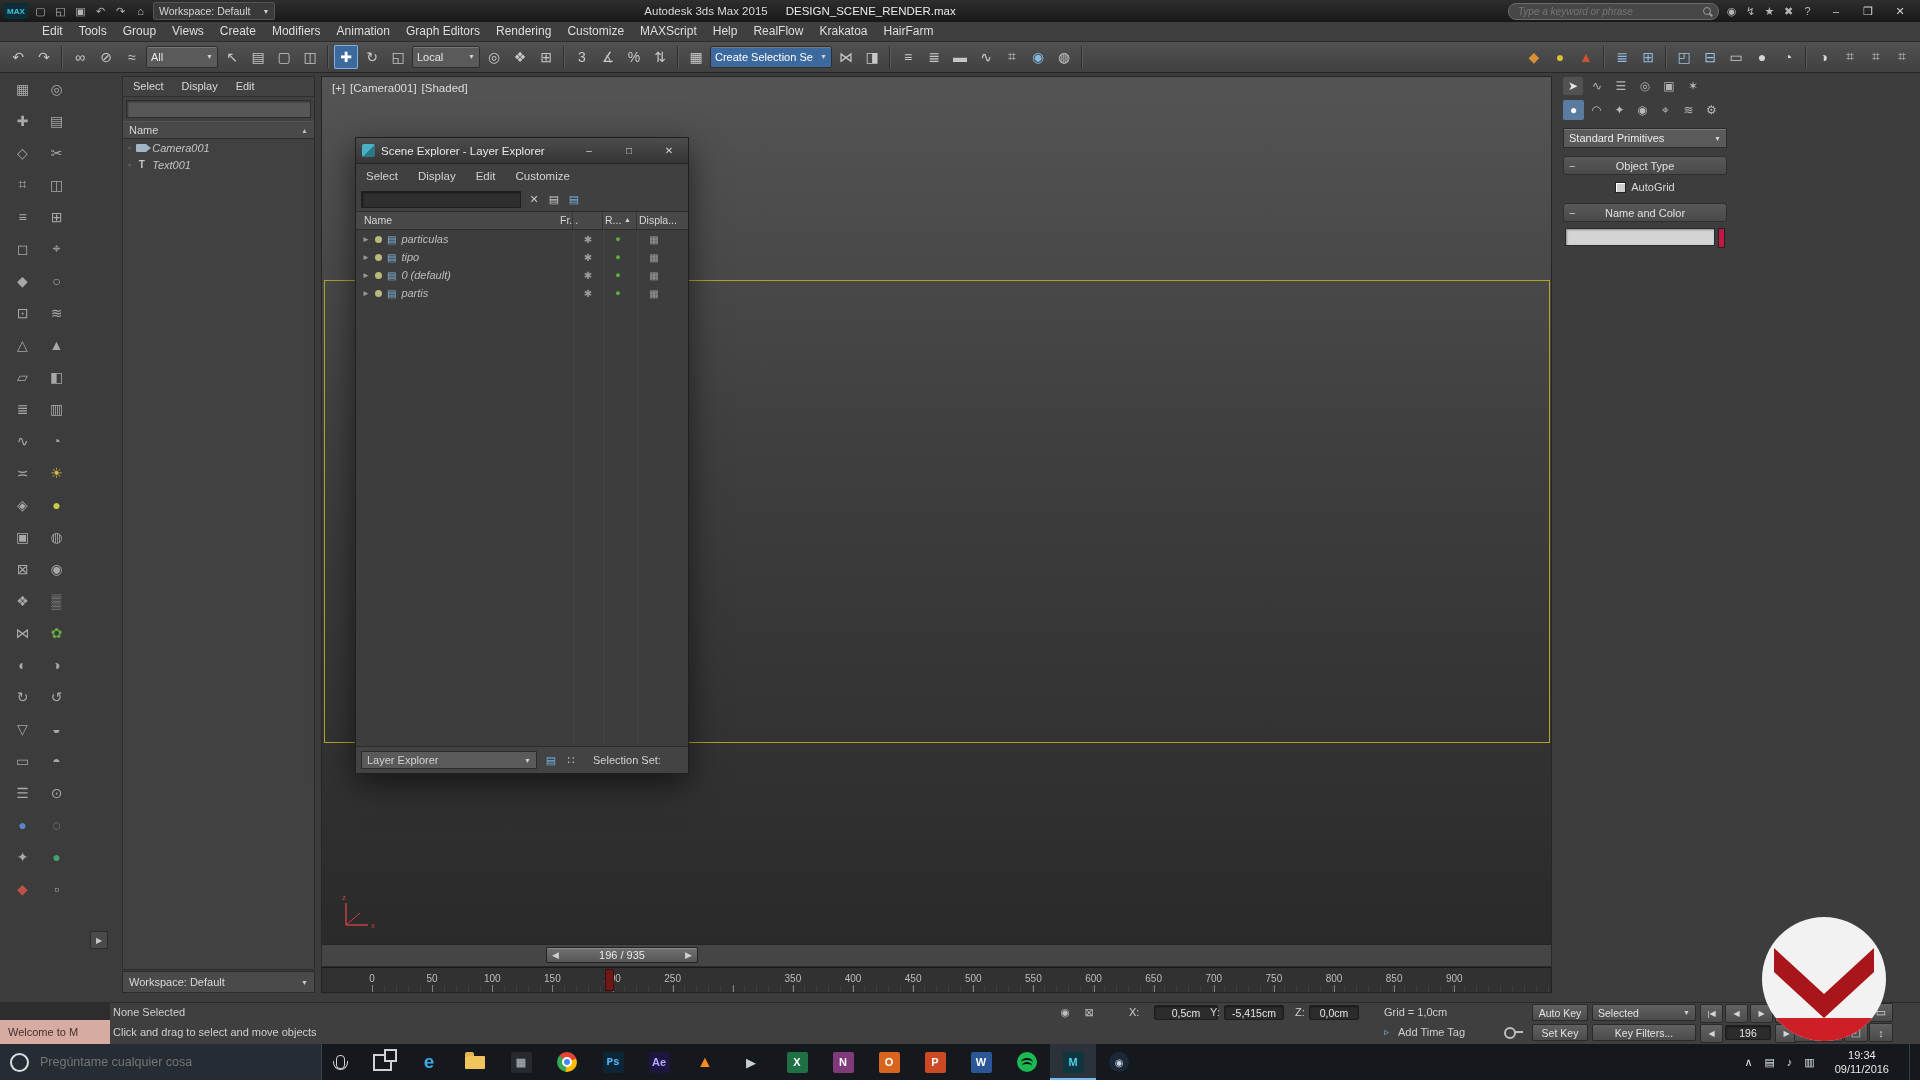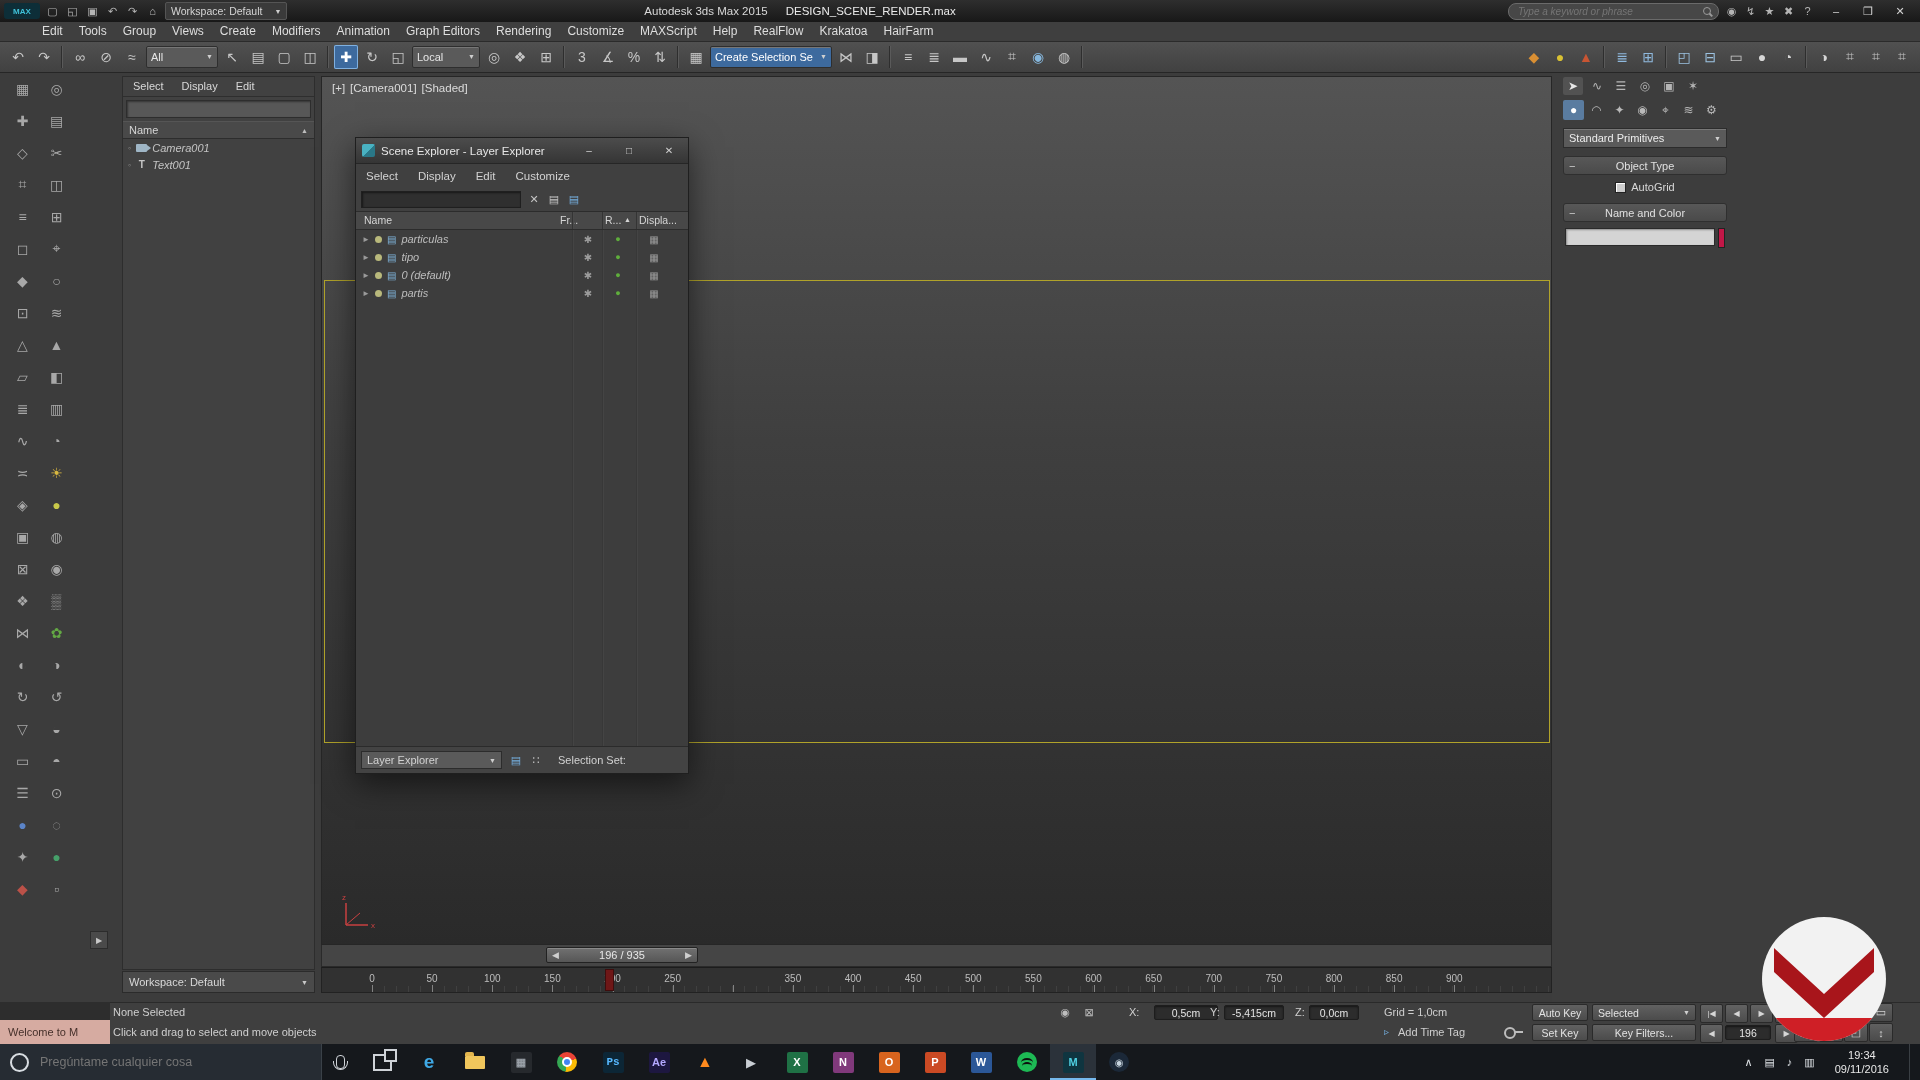--- a/index.html
+++ b/index.html
@@ -3,21 +3,21 @@
 <meta charset="utf-8">
 <style>
   html,body{margin:0;padding:0;width:1920px;height:1080px;overflow:hidden;
     background:#3c3c3c;font-family:"Liberation Sans",sans-serif;}
   #stage{position:absolute;left:0;top:0;width:1920px;height:1080px;overflow:hidden;}
 
   
   .titlebar{position:absolute;left:0;top:0;right:0;height:22px;z-index:20;
     background:linear-gradient(#2e2e2e,#181818);display:flex;align-items:center;gap:3px;
     padding:0 4px;color:#c9c9c9;font-size:11px;}
-  .app-logo{width:36px;height:16px;border-radius:3px;background:#0d2e38;color:#3fc1d8;
+  .app-logo{width:24px;height:16px;border-radius:3px;background:#0d2e38;color:#3fc1d8;
     font-size:8px;font-weight:bold;display:flex;align-items:center;justify-content:center;flex:0 0 auto;}
   .ti-icon{width:19px;height:16px;text-align:center;line-height:16px;color:#b5b5b5;font-size:11px;}
   .ws-combo{height:16px;background:#3a3a3a;border:1px solid #555;border-radius:2px;
     display:flex;align-items:center;padding:0 5px;gap:8px;font-size:10.5px;color:#d5d5d5;}
   .ti-title{position:absolute;left:500px;width:600px;text-align:center;font-size:11.5px;
     color:#d8d8d8;pointer-events:none;white-space:nowrap;}
   .ti-title b{font-weight:normal;color:#eaeaea;margin-left:18px;}
   .ti-right{margin-left:auto;display:flex;align-items:center;gap:3px;}
   .ti-search{width:195px;height:15px;background:#474747;border:1px solid #6a6a6a;border-radius:8px;
     display:flex;align-items:center;gap:5px;padding:0 7px;}
@@ -158,21 +158,21 @@
   .ex-row{position:relative;height:18px;display:flex;align-items:center;gap:5px;padding-left:6px;
     font-style:italic;color:#bdbdbd;}
   .ex-expander{color:#9a9a9a;font-size:8px;font-style:normal;}
   .ex-bulb{width:7px;height:7px;border-radius:50%;background:#b9b97c;flex:0 0 auto;}
   .ex-layericon{color:#7fb3d9;font-size:10px;font-style:normal;}
   .ex-fr{position:absolute;left:219px;width:26px;text-align:center;color:#9c9c9c;font-size:10px;font-style:normal;}
   .ex-r{position:absolute;left:249px;width:26px;text-align:center;color:#5fae3c;font-size:9px;font-style:normal;}
   .ex-d{position:absolute;left:283px;width:30px;text-align:center;color:#9c9c9c;font-size:10px;font-style:normal;}
   .ex-footer{height:26px;background:#434343;border-top:1px solid #2b2b2b;display:flex;
     align-items:center;gap:5px;padding:0 5px;flex:0 0 auto;}
-  .ex-combo{width:141px;height:18px;background:#5a5a5a;border:1px solid #2c2c2c;
+  .ex-combo{width:176px;height:18px;background:#5a5a5a;border:1px solid #2c2c2c;
     display:flex;align-items:center;justify-content:space-between;padding:0 5px;box-sizing:border-box;}
 
   
   .statusrow{position:absolute;left:0;right:0;height:21px;background:#3f3f3f;
     font-size:11px;color:#cfcfcf;z-index:5;}
   #statusrow1{top:1002px;border-top:1px solid #2a2a2a;}
   #statusrow2{top:1023px;height:21px;}
   .abs{position:absolute;top:3px;}
   .field{position:absolute;height:15px;top:2px;background:#2c2c2c;border:1px solid #1d1d1d;
     box-shadow:inset 0 1px 2px rgba(0,0,0,.5);color:#e4e4e4;font-size:10.5px;

